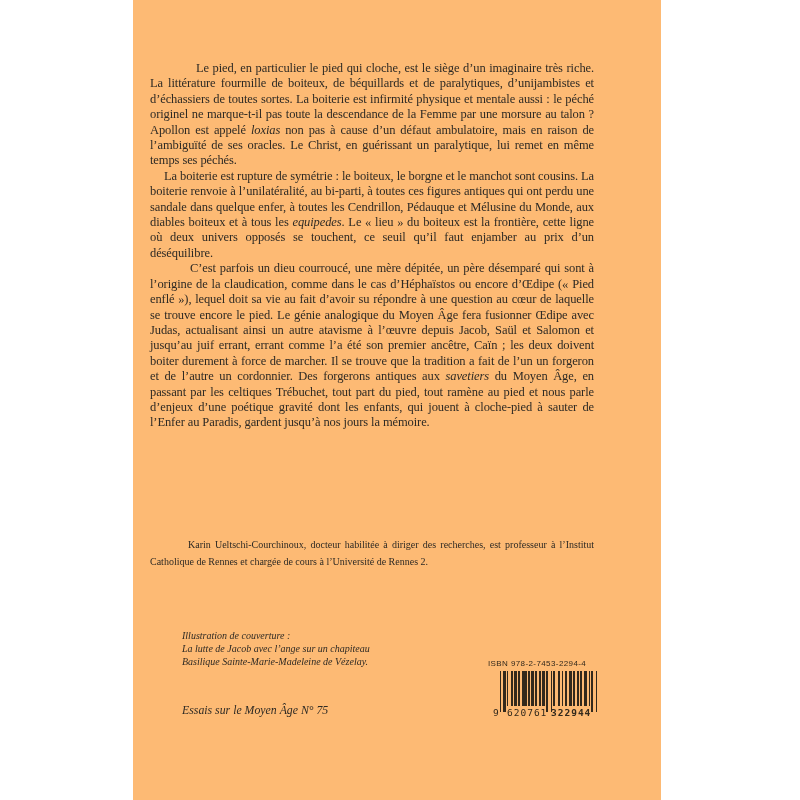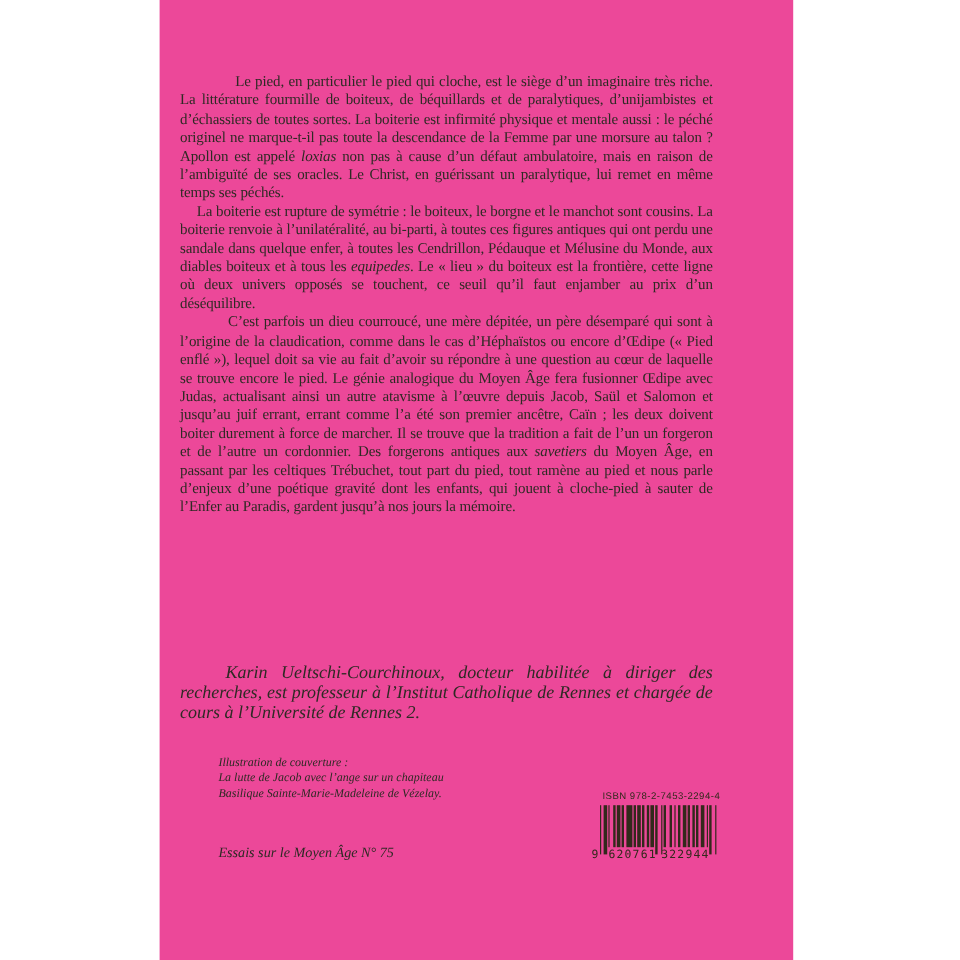--- a/index.html
+++ b/index.html
@@ -16,54 +16,54 @@
     font-size:12.5px; line-height:15.4px; letter-spacing:-0.1px;
     text-align:justify; color:#2e2a24;
   }
   .body-text p { margin:0; }
   .body-text p.p1 { text-indent:46px; }
   .body-text p.p2 { text-indent:14px; }
   .body-text p.p3 { text-indent:40px; }
   .body-text i { font-style:italic; }
   .bio {
     position:absolute; left:17px; top:537px; width:444px;
-    font-style:italic; font-size:15px; line-height:16.6px;
-    text-align:justify; text-indent:38px; color:#2e2a24;margin-top:16px;
+    font-size:10px; line-height:16.6px;
+    text-align:justify; text-indent:38px; color:#2e2a24;
   }
   .credits {
     position:absolute; left:49px; top:629px;
     font-style:italic; font-size:10px; line-height:13.2px; color:#2e2a24;
   }
   .series {
     position:absolute; left:49px; top:703px;
     font-style:italic; font-size:11.8px; color:#2e2a24;
   }
   .barcode { position:absolute; left:355px; top:659px; width:116px; }
   .isbn-label {
     font-family:"Liberation Sans", sans-serif; font-size:8px;
     letter-spacing:0.4px; color:#33291c; white-space:nowrap;
-    margin-left:14px; height:11px;
+    margin-left:0; height:11px;
   }
   .bars { position:relative; margin-left:12px; width:98px; height:41px; }
   .bars .bar { position:absolute; top:1px; height:35px; background:#33291c; }
   .bars .bar.guard { height:41px; }
   .bc-digits {
     position:absolute; left:0; top:48px; width:116px; height:11px;
     font-family:"DejaVu Sans Mono", monospace; font-size:9.5px; color:#33291c;
   }
   .bc-digits span { position:absolute; top:0; white-space:nowrap; }
   .bc-digits .d-left  { left:5px; }
   .bc-digits .d-mid   { left:19px; letter-spacing:1px; }
-  .bc-digits .d-right { left:63px; letter-spacing:1px; }
+  .bc-digits .d-right { left:63px; letter-spacing:1px;font-weight:bold; }
 </style>
 </head>
 <body>
 
 <div class="page">
-  <div class="cover" style="background: #ec4899;">
+  <div class="cover" style="background: #fdba74;">
 
     <div class="body-text" id="body-text" style="color: rgb(46, 42, 36);">
         <p class="p1"><span>Le pied, en particulier le pied qui cloche, est le siège d’un imaginaire très riche. La littérature fourmille de boiteux, de béquillards et de paralytiques, d’unijambistes et d’échassiers de toutes sortes. La boiterie est infirmité physique et mentale aussi : le péché originel ne marque-t-il pas toute la descendance de la Femme par une morsure au talon ? Apollon est appelé </span><i>loxias</i><span> non pas à cause d’un défaut ambulatoire, mais en raison de l’ambiguïté de ses oracles. Le Christ, en guérissant un paralytique, lui remet en même temps ses péchés.</span></p>
         <p class="p2"><span>La boiterie est rupture de symétrie : le boiteux, le borgne et le manchot sont cousins. La boiterie renvoie à l’unilatéralité, au bi-parti, à toutes ces figures antiques qui ont perdu une sandale dans quelque enfer, à toutes les Cendrillon, Pédauque et Mélusine du Monde, aux diables boiteux et à tous les </span><i>equipedes</i><span>. Le « lieu » du boiteux est la frontière, cette ligne où deux univers opposés se touchent, ce seuil qu’il faut enjamber au prix d’un déséquilibre.</span></p>
         <p class="p3"><span>C’est parfois un dieu courroucé, une mère dépitée, un père désemparé qui sont à l’origine de la claudication, comme dans le cas d’Héphaïstos ou encore d’Œdipe (« Pied enflé »), lequel doit sa vie au fait d’avoir su répondre à une question au cœur de laquelle se trouve encore le pied. Le génie analogique du Moyen Âge fera fusionner Œdipe avec Judas, actualisant ainsi un autre atavisme à l’œuvre depuis Jacob, Saül et Salomon et jusqu’au juif errant, errant comme l’a été son premier ancêtre, Caïn ; les deux doivent boiter durement à force de marcher. Il se trouve que la tradition a fait de l’un un forgeron et de l’autre un cordonnier. Des forgerons antiques aux </span><i>savetiers</i><span> du Moyen Âge, en passant par les celtiques Trébuchet, tout part du pied, tout ramène au pied et nous parle d’enjeux d’une poétique gravité dont les enfants, qui jouent à cloche-pied à sauter de l’Enfer au Paradis, gardent jusqu’à nos jours la mémoire.</span></p>
       </div>
 
     <div class="bio">Karin Ueltschi-Courchinoux, docteur habilitée à diriger des recherches, est professeur à l’Institut Catholique de Rennes et chargée de cours à l’Université de Rennes 2.</div>
 
     <div class="credits">

